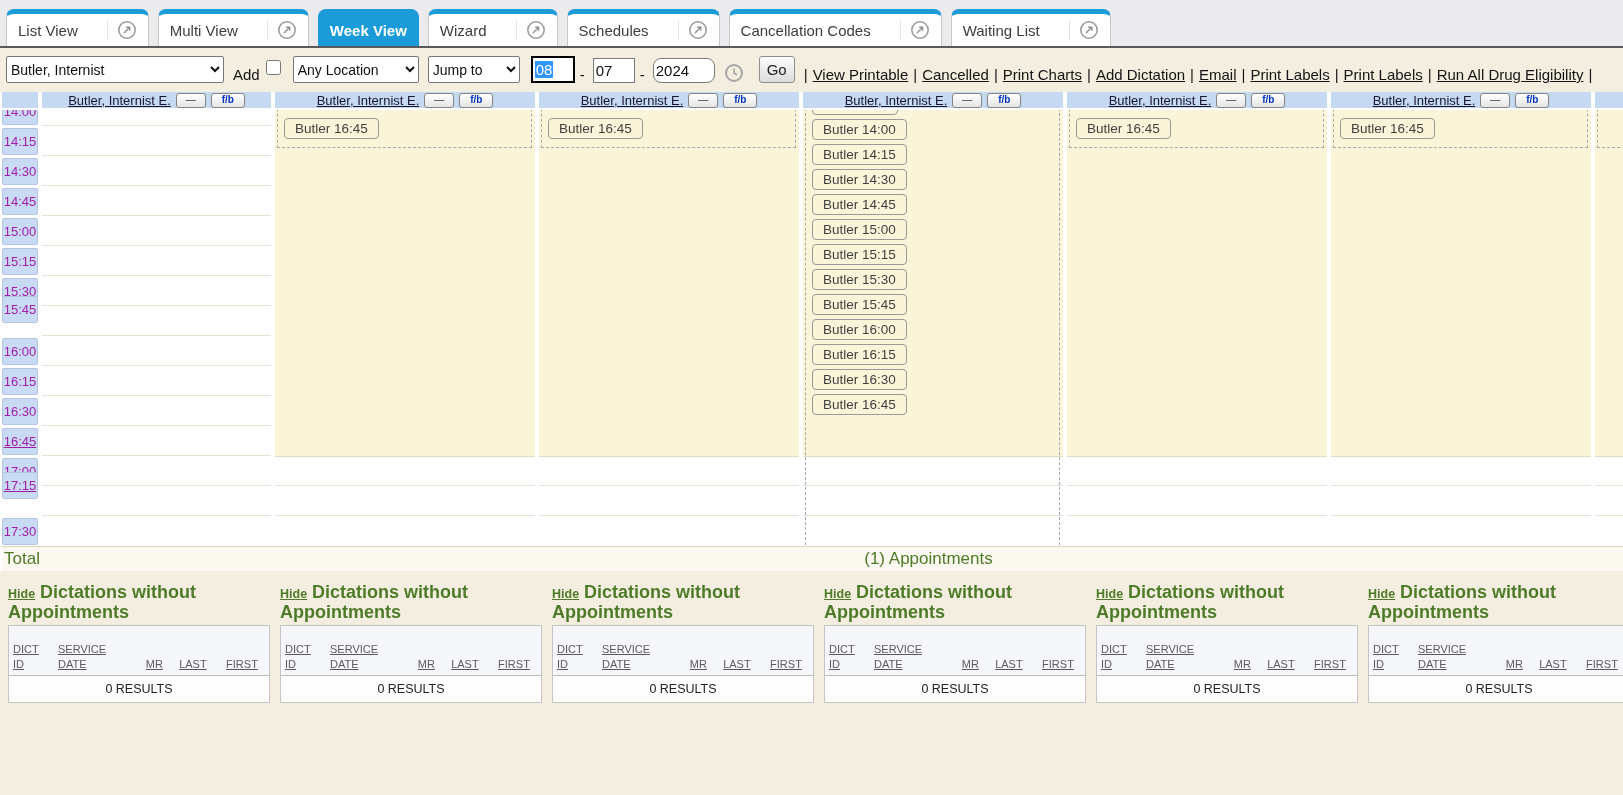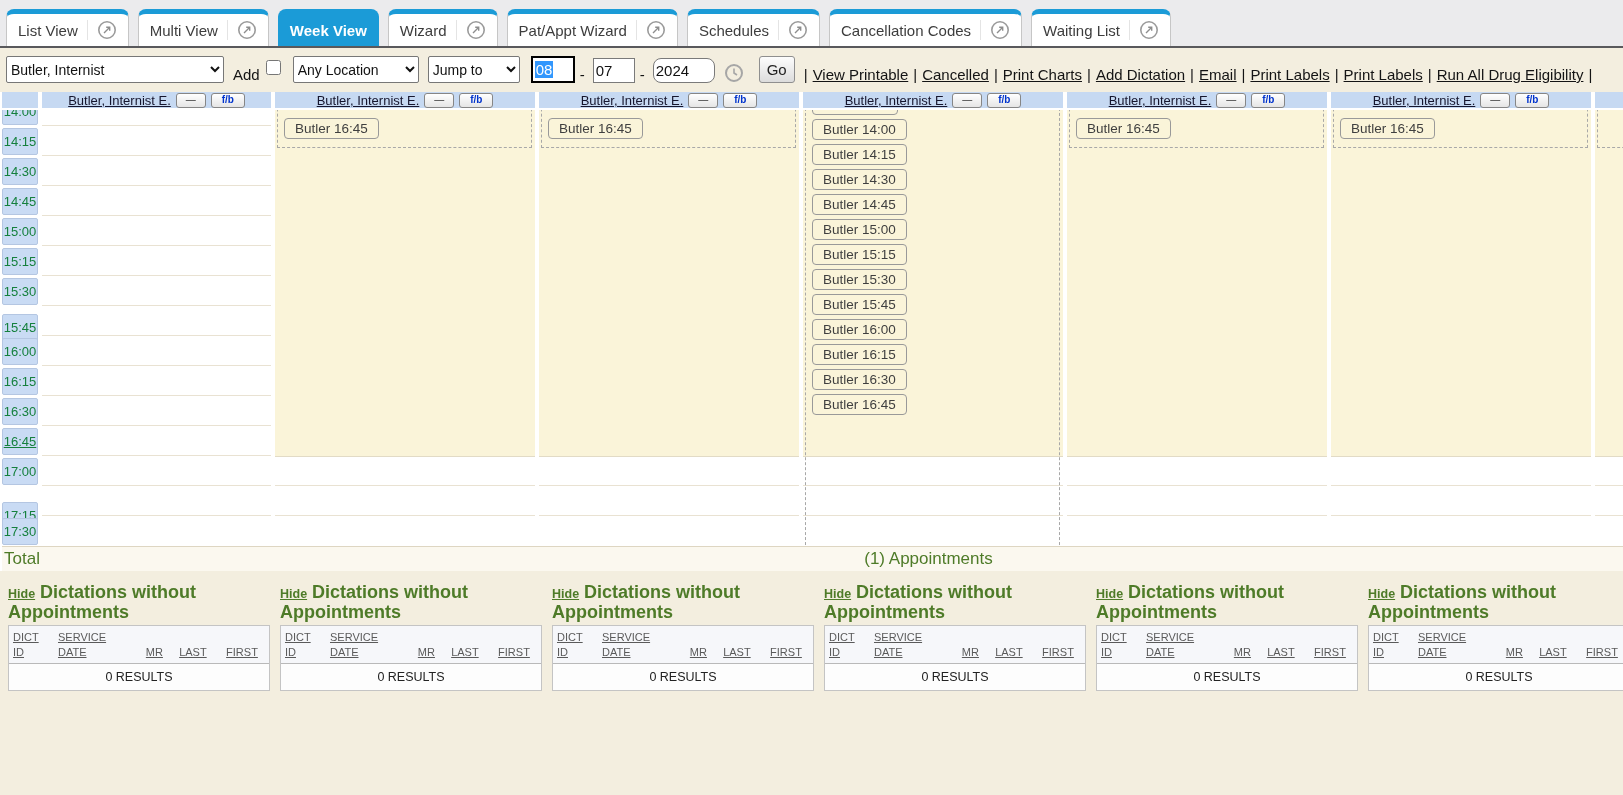--- a/index.html
+++ b/index.html
@@ -1,21 +1,21 @@
 <!DOCTYPE html>
 <html><head>
 <meta charset="utf-8">
 <style>
   html,body{margin:0;padding:0;}
   body{width:1623px;height:795px;background:#f3eedf;font-family:"Liberation Sans",sans-serif;overflow:hidden;position:relative;}
   .clip{width:1623px;overflow:hidden;}
 
   
   .tabbar{display:flex;align-items:flex-end;gap:9px;background:#ebebed;border-bottom:2px solid #59595c;padding-left:6px;height:46px;}
-  .tab{display:flex;align-items:center;background:#fff;border:1px solid #c6c6c6;border-bottom:none;border-top:5px solid #1b9bd7;border-radius:8px 8px 0 0;height:37px;padding:0 11px;box-sizing:border-box;font-size:15px;color:#3d3d3d;cursor:pointer;white-space:nowrap;}
+  .tab{display:flex;align-items:center;background:#fff;border:1px solid #c6c6c6;border-bottom:none;border-top:5px solid #1b9bd7;border-radius:8px 8px 0 0;height:37px;padding:0 11px;box-sizing:border-box;font-size:15px;color:#3d3d3d;cursor:pointer;white-space:nowrap;gap:20px;}
   .tab.active{background:#1b9bd7;border-color:#1b9bd7;color:#fff;font-weight:bold;}
   .tab-icon{display:inline-flex;margin-left:9px;padding-left:9px;border-left:1px solid #e4e4e4;cursor:pointer;}
 
   
   .toolbar{padding:8px 0 9px 6px;}
   .tb-row1{display:flex;align-items:flex-end;gap:4px;white-space:nowrap;font-size:15px;color:#141414;}
   select{font-size:14px;height:27px;border:1px solid #777;background:#fff;border-radius:2px;color:#111;}
   .sel-provider{width:218px;}
   .sel-location{width:126px;margin-left:6px;}
   .sel-jump{width:92px;margin-left:5px;}
@@ -39,42 +39,42 @@
   .headrow{display:flex;gap:4px;height:16px;}
   .corner{width:36px;background:#c6d9f2;flex:none;}
   .colhead{display:flex;align-items:center;justify-content:center;gap:5px;background:#c6d9f2;width:260px;flex:none;}
   .colhead.first{width:229px;}
   .chlabel{font-size:13px;color:#16162e;text-decoration:underline;cursor:pointer;white-space:nowrap;}
   .minbtn,.fbbtn{height:15px;border:1px solid #868686;border-radius:3px;background:linear-gradient(#fff,#e5e5e5);font-size:10px;line-height:12px;padding:0;cursor:pointer;}
   .minbtn{width:30px;color:#333;}
   .fbbtn{width:34px;color:#0033cc;font-weight:bold;}
   .bodyrow{display:flex;gap:4px;height:436px;margin-top:2px;}
   .timecol{width:36px;position:relative;overflow:hidden;flex:none;}
-  .timecell{position:absolute;left:0;width:36px;height:27px;box-sizing:border-box;background:#c9dbf4;border:1px solid #b4c6e2;border-radius:2px;display:flex;align-items:center;justify-content:center;font-size:13px;color:#15803d;}
+  .timecell{position:absolute;left:0;width:36px;height:27px;box-sizing:border-box;background:#c9dbf4;border:1px solid #b4c6e2;border-radius:2px;display:flex;align-items:center;justify-content:center;font-size:13px;color:#a21caf;}
   .col{width:260px;flex:none;position:relative;overflow:hidden;background-image:repeating-linear-gradient(to bottom,transparent 0,transparent 29px,#e9e2d2 29px,#e9e2d2 30px);background-position:0 -14px;}
   .col.first{width:229px;}
   .open-slot-area{position:absolute;top:0;left:0;right:0;height:346px;background:#faf4d9;border-bottom:1px solid #e2dbc6;}
   .slotbox{position:absolute;left:2px;right:3px;border:1px dashed #a8a8a8;}
   .slotbox.short{top:-12px;height:48px;}
   .slotbox.tall{top:-12px;height:465px;}
   .appt{display:block;height:21px;box-sizing:border-box;margin:4px 0 0 6px;padding:0 10px;background:transparent;border:1px solid #999;border-radius:4px;font-size:13.5px;color:#3f3f3f;width:max-content;cursor:pointer;}
   .slotbox.short .appt{margin-top:19px;}
   .appt.clipped{width:86px;margin-top:-5px;}
   .totalrow{position:relative;height:24px;background:#fbf8ef;border-top:1px solid #ded6c2;width:1853px;}
   .total-label{position:absolute;left:2px;top:2px;font-size:17px;color:#4e7b28;}
   .total-value{position:absolute;left:0;width:100%;text-align:center;top:2px;font-size:17px;color:#4e7b28;}
 
   
   .panels-section{margin-top:11px;}
   .panels{display:flex;width:1960px;margin-left:8px;}
   .panel{width:272px;box-sizing:border-box;padding-right:10px;flex:none;}
   .panel-head{font-size:18px;font-weight:bold;color:#4e7b28;line-height:1.12;margin-bottom:3px;}
   .hide-link{font-size:12.5px;color:#4e7b28;text-decoration:underline;font-weight:bold;cursor:pointer;margin-right:5px;}
   .panel-table{background:#fff;border:1px solid #c4c4c4;}
-  .thead{display:flex;align-items:flex-end;gap:6px;padding:4px 0 3px 4px;background:#f6f7fa;}
+  .thead{display:flex;align-items:flex-end;gap:6px;padding:16px 0 3px 4px;background:#f6f7fa;}
   .hcell{display:flex;flex-direction:column;align-items:flex-start;font-size:11px;color:#5a5a5a;line-height:1.35;}
   .hcell span{text-decoration:underline;cursor:pointer;white-space:nowrap;}
   .hc0{width:40px;}.hc1{width:84px;}.hc2{width:28px;}.hc3{width:42px;}.hc4{width:44px;}
   .results{border-top:1px solid #b9b9b9;text-align:center;font-size:12.5px;color:#222;padding:6px 0;background:#fdfdfd;}
 </style>
 </head>
 <body>
 
 <div class="tabbar" id="tabbar">
     <div class="tab">
@@ -93,29 +93,20 @@
           <circle cx="10" cy="10" r="8.2" fill="none" stroke="#9b9b9b" stroke-width="1.6"></circle>
           <path d="M7 13 L12.5 7.5 M9.2 7.3 L12.7 7.3 L12.7 10.8" fill="none" stroke="#8d8d8d" stroke-width="1.4"></path>
         </svg>
       </span>
     </div>
     <div class="tab active">
       <span class="tab-label">Week View</span>
     </div>
     <div class="tab">
       <span class="tab-label">Wizard</span>
-      <span class="tab-icon">
-        <svg width="20" height="20" viewBox="0 0 20 20">
-          <circle cx="10" cy="10" r="8.2" fill="none" stroke="#9b9b9b" stroke-width="1.6"></circle>
-          <path d="M7 13 L12.5 7.5 M9.2 7.3 L12.7 7.3 L12.7 10.8" fill="none" stroke="#8d8d8d" stroke-width="1.4"></path>
-        </svg>
-      </span>
-    </div>
-    <div class="tab">
-      <span class="tab-label">Pat/Appt Wizard</span>
       <span class="tab-icon">
         <svg width="20" height="20" viewBox="0 0 20 20">
           <circle cx="10" cy="10" r="8.2" fill="none" stroke="#9b9b9b" stroke-width="1.6"></circle>
           <path d="M7 13 L12.5 7.5 M9.2 7.3 L12.7 7.3 L12.7 10.8" fill="none" stroke="#8d8d8d" stroke-width="1.4"></path>
         </svg>
       </span>
     </div>
     <div class="tab">
       <span class="tab-label">Schedules</span>
       <span class="tab-icon">
@@ -212,27 +203,27 @@
       </div>
     <div class="bodyrow" id="bodyrow">
         <div class="timecol">
           <div class="timecell" style="top: -12px;">14:00</div>
           <div class="timecell" style="top: 18px;">14:15</div>
           <div class="timecell" style="top: 48px;">14:30</div>
           <div class="timecell" style="top: 78px;">14:45</div>
           <div class="timecell" style="top: 108px;">15:00</div>
           <div class="timecell" style="top: 138px;">15:15</div>
           <div class="timecell" style="top: 168px;">15:30</div>
-          <div class="timecell" style="top: 204px;">15:45</div>
+          <div class="timecell" style="top: 186px;">15:45</div>
           <div class="timecell" style="top: 228px;">16:00</div>
           <div class="timecell" style="top: 258px;">16:15</div>
           <div class="timecell" style="top: 288px;">16:30</div>
           <div class="timecell" style="top: 318px; text-decoration: underline;">16:45</div>
           <div class="timecell" style="top: 348px;">17:00</div>
-          <div class="timecell" style="top: 392px; text-decoration: underline;">17:15</div>
+          <div class="timecell" style="top: 362px; text-decoration: underline;">17:15</div>
           <div class="timecell" style="top: 408px;">17:30</div>
         </div>
         <div class="col first"></div>
         <div class="col">
           <div class="open-slot-area"></div>
           <div class="slotbox short">
             <button class="appt">Butler 16:45</button>
           </div>
         </div>
         <div class="col">

